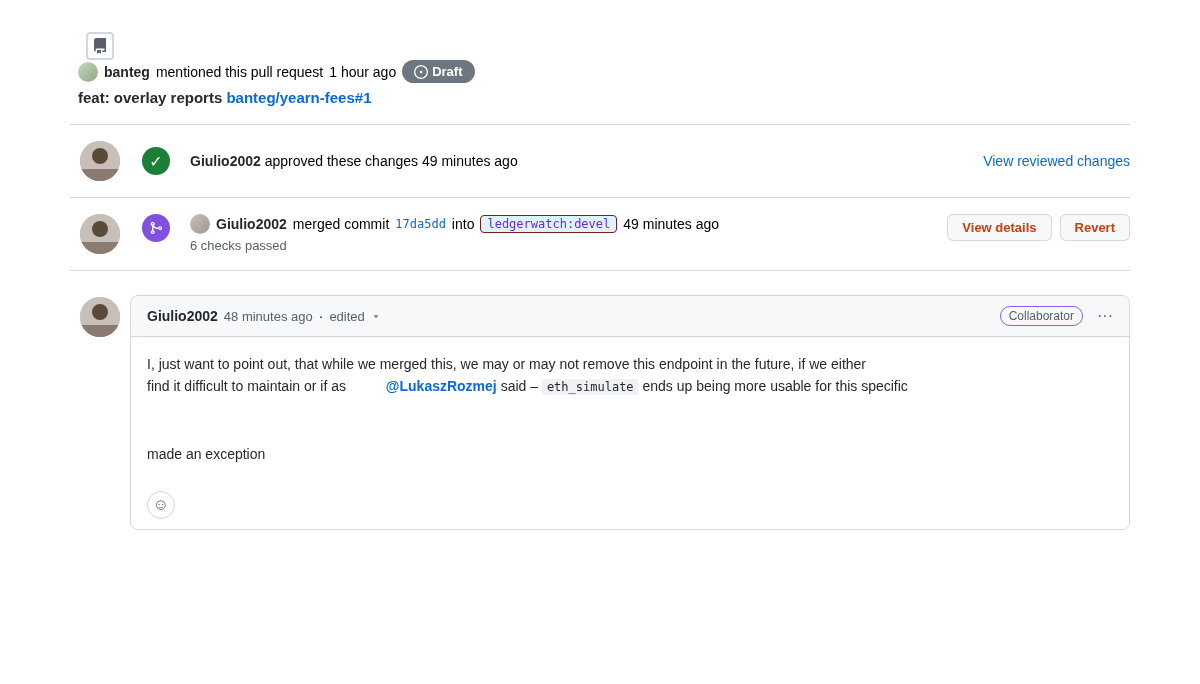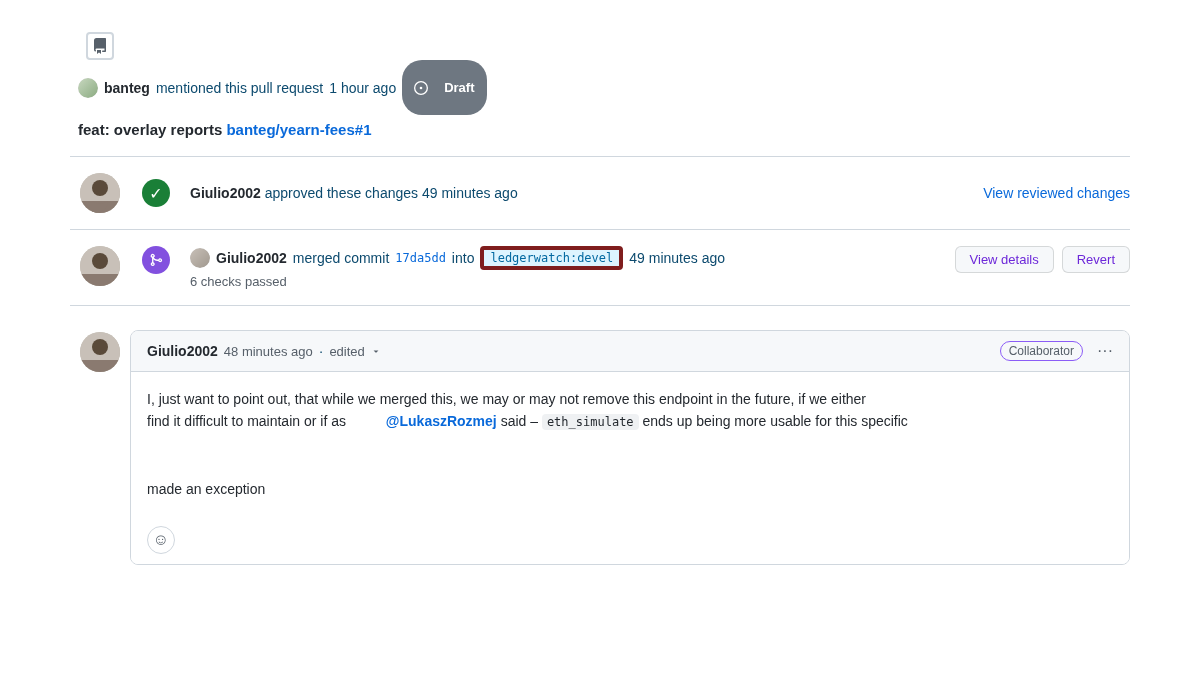--- a/index.html
+++ b/index.html
@@ -76,44 +76,44 @@
       overflow: hidden;
       flex-shrink: 0;
     }
 
     .username {
       font-weight: 600;
       color: #24292f;
     }
 
     .text-muted {
-      color: #0c4a6e;
+      color: #000000;
     }
 
     .mention-pr-title {
       font-weight: 700;
       color: #24292f;
       font-size: 15px;
       margin-bottom: 2px;
     }
 
     .pr-link {
       color: #0969da;
       text-decoration: none;
     }
 
     .draft-badge {
       display: inline-flex;
       align-items: center;
-      gap: 16px;
+      gap: 4px;
       background: #6e7781;
       color: #ffffff;
       font-size: 13px;
       font-weight: 600;
-      padding: 20px 12px;
+      padding: 4px 12px;
       border-radius: 20px;
       margin-left: auto;
     }
 
     
     .approval-row {
       display: flex;
       align-items: center;
       padding: 16px 0;
       border-bottom: 1px solid #d0d7de;
@@ -199,22 +199,22 @@
 
     .commit-hash {
       font-family: "SFMono-Regular", Consolas, monospace;
       font-size: 12px;
       color: #0969da;
       background: transparent;
     }
 
     .branch-badge {
       background: #ddf4ff;
-      color: #0369a1;
-      border: 4px solid #7f1d1d;
+      color: #6d28d9;
+      border: 1px solid #7f1d1d;
       border-radius: 4px;
       padding: 1px 6px;
       font-family: "SFMono-Regular", Consolas, monospace;
       font-size: 12px;
     }
 
     .checks-passed {
       font-size: 13px;
       color: #57606a;
     }
@@ -222,26 +222,26 @@
     .merge-actions {
       display: flex;
       gap: 8px;
       align-items: center;
       margin-left: auto;
     }
 
     .btn {
       padding: 5px 14px;
       font-size: 13px;
-      font-weight: 400;
+      font-weight: 700;
       border-radius: 6px;
       cursor: pointer;
       border: 1px solid rgba(27,31,36,0.15);
       background: #f6f8fa;
-      color: #6d28d9;
+      color: #c2410c;
       text-decoration: none;
       display: inline-block;
     }
 
     
     .comment-section {
       display: flex;
       align-items: flex-start;
       padding: 24px 0 8px 0;
       gap: 0;

